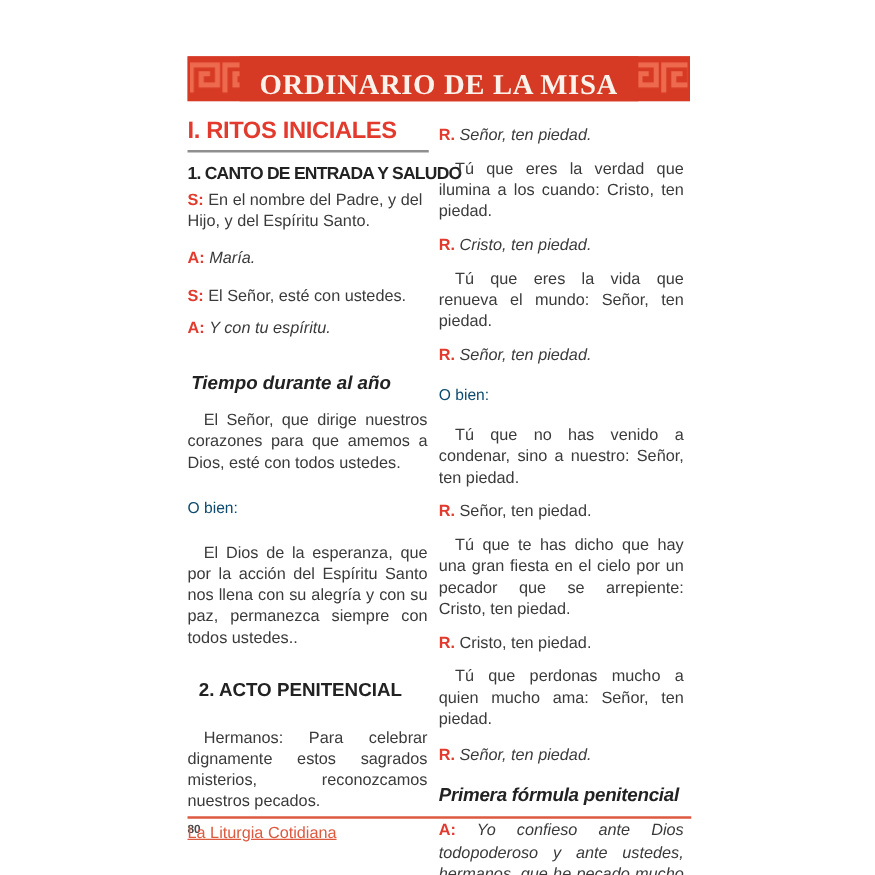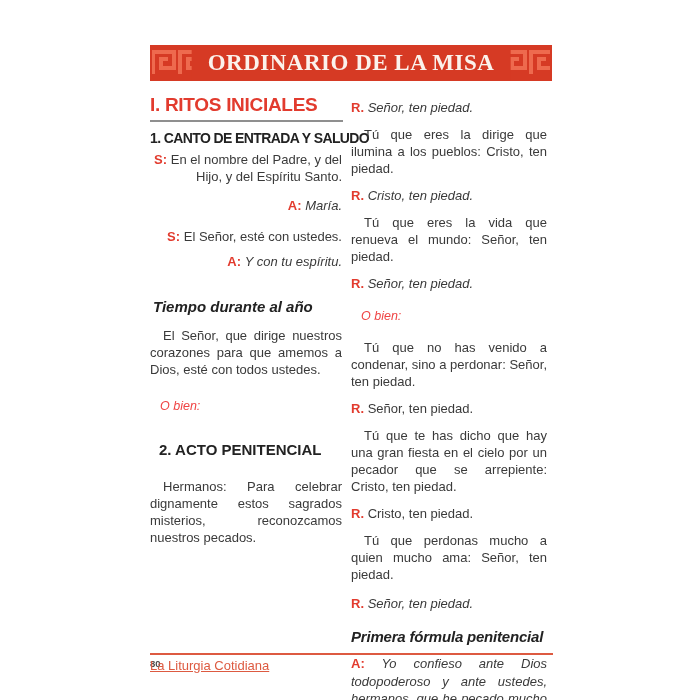--- a/index.html
+++ b/index.html
@@ -13,21 +13,21 @@
   }
   
   .banner{
     position:absolute;left:150px;top:45px;width:402px;height:36px;
     background:#d63a24;
   }
   .banner svg{position:absolute;left:0;top:0;}
   .banner-title-box{
     position:absolute;left:50%;top:0;transform:translateX(-50%);
     height:36px;background:#d63a24;padding:0 16px;
-    display:flex;align-items:center;white-space:nowrap;
+    display:flex;align-items:flex-end;white-space:nowrap;
   }
   .banner-title{
     font-family:"Liberation Serif", serif;
     font-size:23px;font-weight:600;color:#fbf2ec;letter-spacing:0.5px;
   }
   
   .section-heading{
     position:absolute;left:150px;top:94px;width:193px;
     color:#e23b2e;font-size:19px;font-weight:bold;letter-spacing:-0.3px;
     border-bottom:2px solid #8f8f8f;padding-bottom:4px;white-space:nowrap;
@@ -36,30 +36,30 @@
   .col{position:absolute;font-size:13px;line-height:17px;}
   .col-left{left:150px;top:130px;width:192px;}
   .col-right{left:351px;top:99px;width:196px;}
   .h1{
     font-size:14px;font-weight:bold;color:#222;letter-spacing:-0.6px;
     white-space:nowrap;margin:0 0 4px 0;
   }
   .rubric{
     color:#e23b2e;font-size:11px;line-height:15px;margin:0 0 17px 0;
   }
-  .versicle{margin:0 0 12px 0;text-align:right;}
+  .versicle{margin:0 0 12px 0;}
   .versicle .spk{color:#e23b2e;font-weight:bold;}
   .italic{font-style:italic;}
   .para{
     margin:0;text-indent:13px;text-align:justify;
   }
   .subhead{
     font-size:15px;font-weight:bold;color:#222;margin:0;white-space:nowrap;font-style:italic;
   }
-  .obien{color:#ef4444;font-size:12.5px;margin:10px;font-style:italic;}
+  .obien{color:#0c4a6e;font-size:12.5px;margin:0;}
   .response{margin:0;}
   .response .spk{color:#e23b2e;font-weight:bold;}
   .confession{margin:0;text-align:justify;font-style:italic;line-height:17.5px;}
   .confession .spk{color:#e23b2e;font-weight:bold;font-style:normal;} .mt20{margin-top:20px;}
   .mt26{margin-top:26px;} .mt28{margin-top:28px;}
   .mb10{margin-bottom:10px;} .mb12{margin-bottom:12px;} .mb14{margin-bottom:14px;}
   .mb16{margin-bottom:16px;} .mb18{margin-bottom:18px;} .mb20{margin-bottom:20px;}
   .ind8{padding-left:9px;}
   
   .footer-rule{
@@ -112,45 +112,46 @@
     </p>
     <p class="versicle" style="margin-bottom:17px;">
       <span class="spk">A:</span>
       <span class="italic">Y con tu espíritu.</span>
     </p>
 
     <div class="subhead mt28 mb12" style="padding-left:3px;">Tiempo durante al año</div>
     <p class="para">El Señor, que dirige nuestros corazones para que amemos a Dios, esté con todos ustedes.</p>
 
     <p class="obien mt20 mb18">O bien:</p>
+    <p class="para">El Dios de la esperanza, que por la acción del Espíritu Santo nos llena con su alegría y con su paz, permanezca siempre con todos ustedes..</p>
 
     <div class="h1 mt26 mb20 ind8" style="font-size:15px;letter-spacing:0;">2. ACTO PENITENCIAL</div>
     <p class="para">Hermanos: Para celebrar dignamente estos sagrados misterios, reconozcamos nuestros pecados.</p>
 
   </div>
 
   <div class="col col-right">
     <p class="response mb10">
       <span class="spk">R.</span>
       <span class="italic">Señor, ten piedad.</span>
     </p>
-    <p class="para mb10">Tú que eres la dirige que ilumina a los pueblos: Cristo, ten piedad.</p>
+    <p class="para mb10">Tú que eres la verdad que ilumina a los cuando: Cristo, ten piedad.</p>
     <p class="response mb10">
       <span class="spk">R.</span>
       <span class="italic">Cristo, ten piedad.</span>
     </p>
     <p class="para mb10">Tú que eres la vida que renueva el mundo: Señor, ten piedad.</p>
     <p class="response mb16">
       <span class="spk">R.</span>
       <span class="italic">Señor, ten piedad.</span>
     </p>
 
     <p class="obien mb14">O bien:</p>
 
-    <p class="para mb10">Tú que no has venido a condenar, sino a perdonar: Señor, ten piedad.</p>
+    <p class="para mb10">Tú que no has venido a condenar, sino a nuestro: Señor, ten piedad.</p>
     <p class="response mb10">
       <span class="spk">R.</span>
       <span>Señor, ten piedad.</span>
     </p>
     <p class="para mb10">Tú que te has dicho que hay una gran fiesta en el cielo por un pecador que se arrepiente: Cristo, ten piedad.</p>
     <p class="response mb10">
       <span class="spk">R.</span>
       <span>Cristo, ten piedad.</span>
     </p>
     <p class="para mb12">Tú que perdonas mucho a quien mucho ama: Señor, ten piedad.</p>

